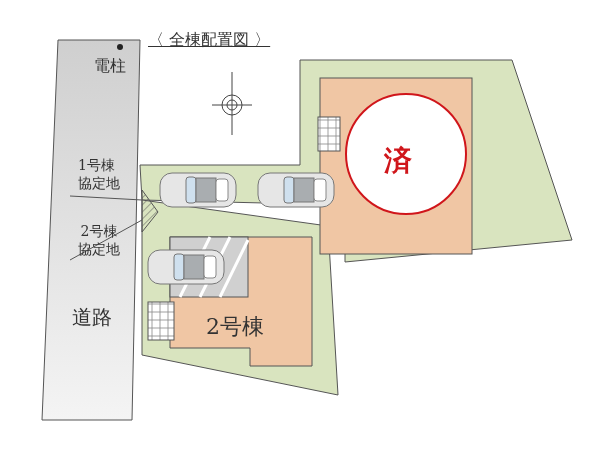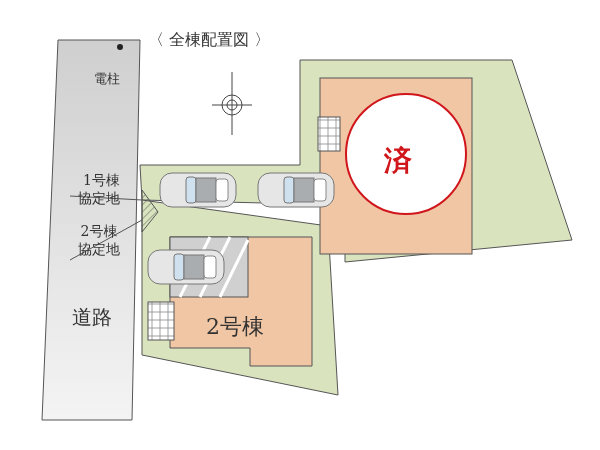--- a/index.html
+++ b/index.html
@@ -1,21 +1,21 @@
 <!DOCTYPE html>
 <html><head>
 <meta charset="utf-8">
 <style>
   html,body{margin:0;padding:0;background:#fff;}
   body{width:600px;height:450px;position:relative;overflow:hidden;font-family:"DejaVu Serif",serif;}
   svg{position:absolute;left:0;top:0;}
   .lbl{position:absolute;color:#333;font-family:"DejaVu Serif",serif;white-space:nowrap;}
-  .title{position:absolute;left:148px;top:30px;font-family:"DejaVu Sans",sans-serif;font-size:16px;color:#333;}
-  .pole{left:94px;top:70px;font-size:13px;font-family:Liberation Mono, monospace;}
-  .l1{left:78px;top:156px;font-size:14px;line-height:18px;text-align:right;margin-top:15px;}
+  .title{position:absolute;left:148px;top:30px;font-family:"DejaVu Sans",sans-serif;font-size:16px;color:#333;text-decoration:underline;}
+  .pole{left:94px;top:56px;font-size:16px;font-family:Liberation Mono, monospace;}
+  .l1{left:78px;top:156px;font-size:14px;line-height:18px;text-align:left;}
   .l2{left:78px;top:222px;font-size:14px;line-height:18px;text-align:center;}
   .road{left:72px;top:304px;font-size:20px;}
   .h2{left:206px;top:312px;font-size:22px;}
   .sold{position:absolute;left:384px;top:142px;font-family:"DejaVu Sans",sans-serif;font-weight:bold;font-size:28px;color:#d0161b;}
 </style>
 </head>
 <body>
 
 <svg width="600" height="450" viewBox="0 0 600 450">
   <defs>

